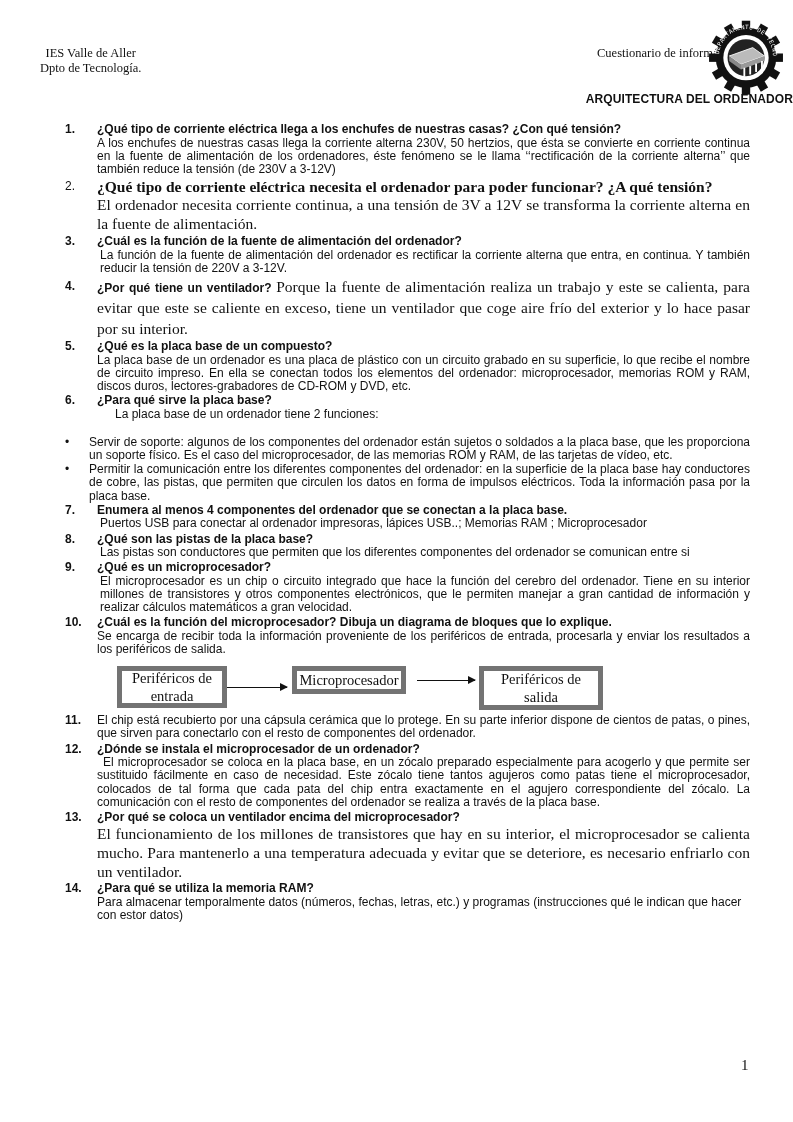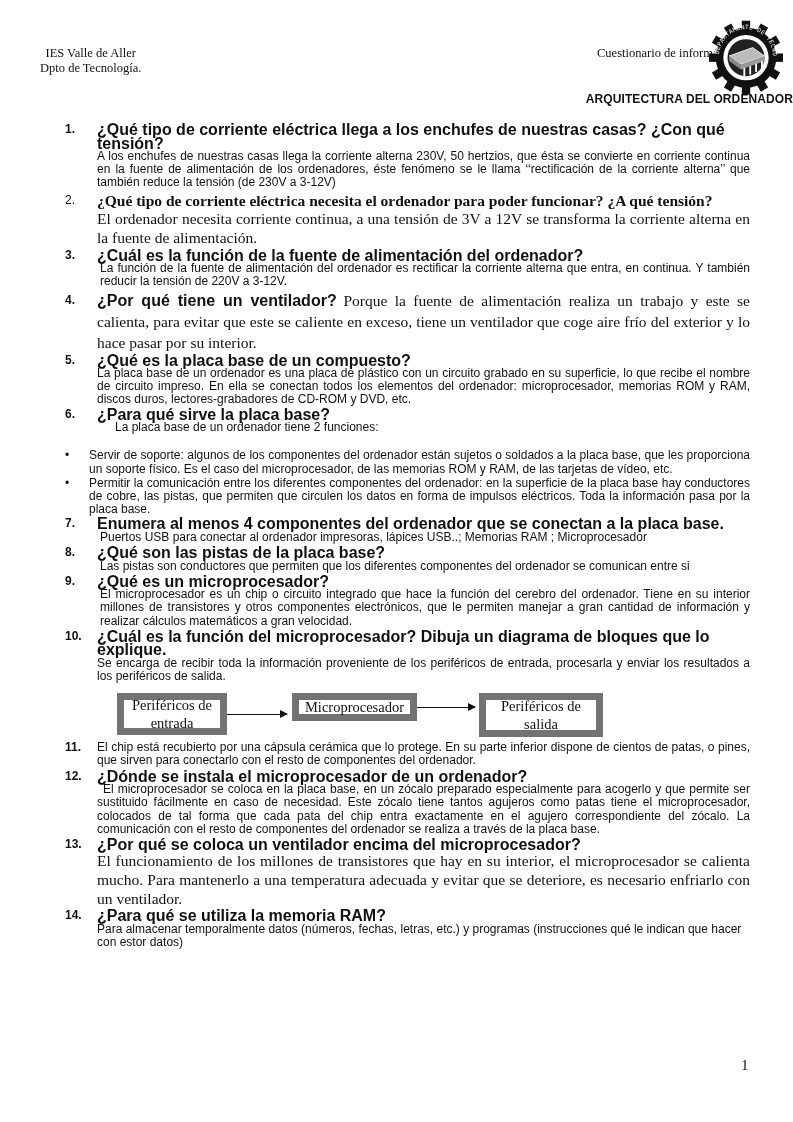--- a/index.html
+++ b/index.html
@@ -10,34 +10,34 @@
   .hdr-left { position: absolute; left: 40px; top: 46px; font-size: 12.5px; line-height: 15px; text-align: center; }
   .hdr-right { position: absolute; left: 558px; top: 46px; font-size: 12.5px; line-height: 15px; margin-left: 39px; }
   .logo { position: absolute; left: 704px; top: 14px; width: 84px; height: 84px; }
 
   .title { position: absolute; left: 0; width: 793px; top: 92px; text-align: right; font-size: 12px; font-weight: bold; letter-spacing: 0.1px; }
 
   .content { position: absolute; left: 65px; top: 123px; width: 685px; }
   .q { position: relative; padding-left: 32px; }
   .q .num { position: absolute; left: 0; top: 0; width: 30px; font-weight: bold; font-size: 12px; line-height: 13.5px; }
   .q .num.serifnum { font-weight: normal; }
-  .qtext { font-size: 16px; font-weight: bold; line-height: 13.5px; }
+  .qtext { font-size: 12px; font-weight: bold; line-height: 13.5px; }
   .qtext.big { font-family: "Liberation Serif", "DejaVu Serif", serif; font-size: 15.5px; line-height: 17px; }
   .ans { font-size: 12px; line-height: 13.2px; text-align: justify; }
   .ans.big { font-family: "Liberation Serif", "DejaVu Serif", serif; font-size: 15.5px; line-height: 19px; }
   .inline-ans { font-family: "Liberation Serif", "DejaVu Serif", serif; font-size: 15.5px; font-weight: normal; line-height: 19px; }
   .q4 { font-size: 12px; line-height: 19px; text-align: justify; }
   .indent1 { padding-left: 3px; }
   .indent2 { padding-left: 18px; }
   .bullets { margin: 0; padding: 0; list-style: none; }
   .bullets li { position: relative; padding-left: 24px; font-size: 12px; line-height: 13.2px; text-align: justify; margin-bottom: 1px; }
   .bullets li .dot { position: absolute; left: 0; top: 0; }
 
   .diagram { position: relative; height: 48px; margin-top: 10px; margin-bottom: 0; }
-  .box { position: absolute; border: 7px solid #737373; background: #fff; font-family: "Liberation Serif", "DejaVu Serif", serif; font-size: 14.5px; line-height: 18px; text-align: center; display: flex; align-items: center; justify-content: center; box-sizing: border-box; }
+  .box { position: absolute; border: 5px solid #737373; background: #fff; font-family: "Liberation Serif", "DejaVu Serif", serif; font-size: 14.5px; line-height: 18px; text-align: center; display: flex; align-items: center; justify-content: center; box-sizing: border-box; }
   .arrow { position: absolute; height: 1px; background: #111; }
   .arrow::after { content: ""; position: absolute; right: -1px; top: -4px; border-left: 8px solid #111; border-top: 4.5px solid transparent; border-bottom: 4.5px solid transparent; }
 
   .pagenum { position: absolute; left: 741px; top: 1057px; font-size: 15px; }
 </style>
 </head>
 <body>
 
 <div class="hdr-left serif">
   <div>IES Valle de Aller</div>
@@ -156,21 +156,21 @@
 
   <div class="q" style="margin-bottom:0;">
     <span class="num">10.</span>
     <div class="qtext">¿Cuál es la función  del microprocesador? Dibuja un diagrama de bloques que lo explique.</div>
     <div class="ans">Se encarga de recibir toda la información proveniente de los periféricos de entrada, procesarla y enviar los resultados a los periféricos de salida.</div>
   </div>
 
   <div class="diagram">
     <div class="box" style="left:52px; top:0; width:110px; height:42px;">Periféricos de entrada</div>
     <div class="arrow" style="left:162px; top:21px; width:60px;"></div>
-    <div class="box" style="left:227px; top:0; width:125px; height:28px;">Microprocesador</div>
+    <div class="box" style="left:227px; top:0; width:114px; height:28px;">Microprocesador</div>
     <div class="arrow" style="left:352px; top:14px; width:58px;"></div>
     <div class="box" style="left:414px; top:0; width:124px; height:44px;">Periféricos de salida</div>
   </div>
 
   <div class="q" style="margin-bottom:2px;">
     <span class="num">11.</span>
     <div class="ans">El chip está recubierto por una cápsula cerámica que lo protege. En su parte inferior dispone de cientos de patas, o pines, que sirven para conectarlo con el resto de componentes del ordenador.</div>
   </div>
 
   <div class="q" style="margin-bottom:2px;">

